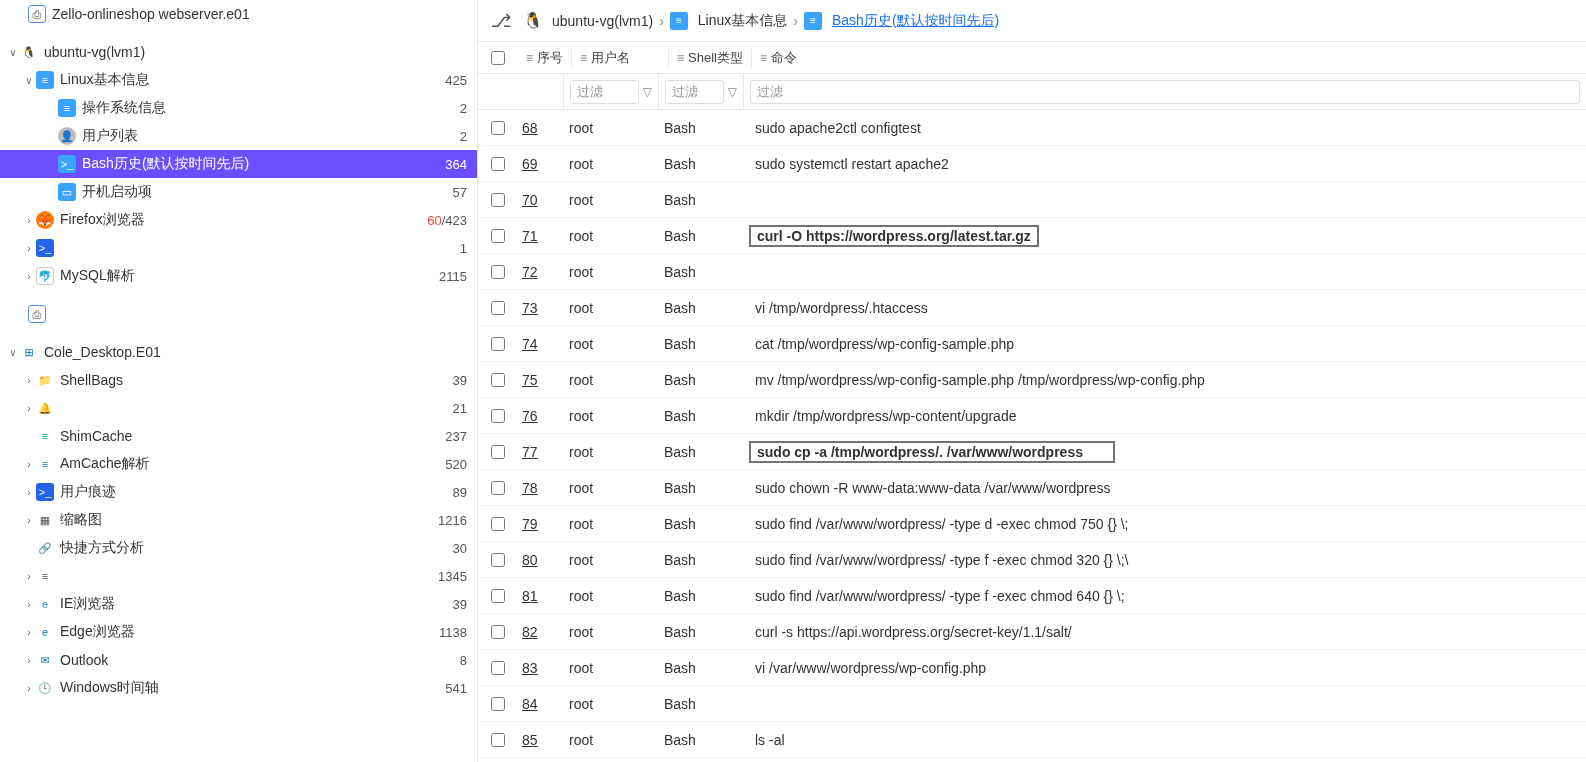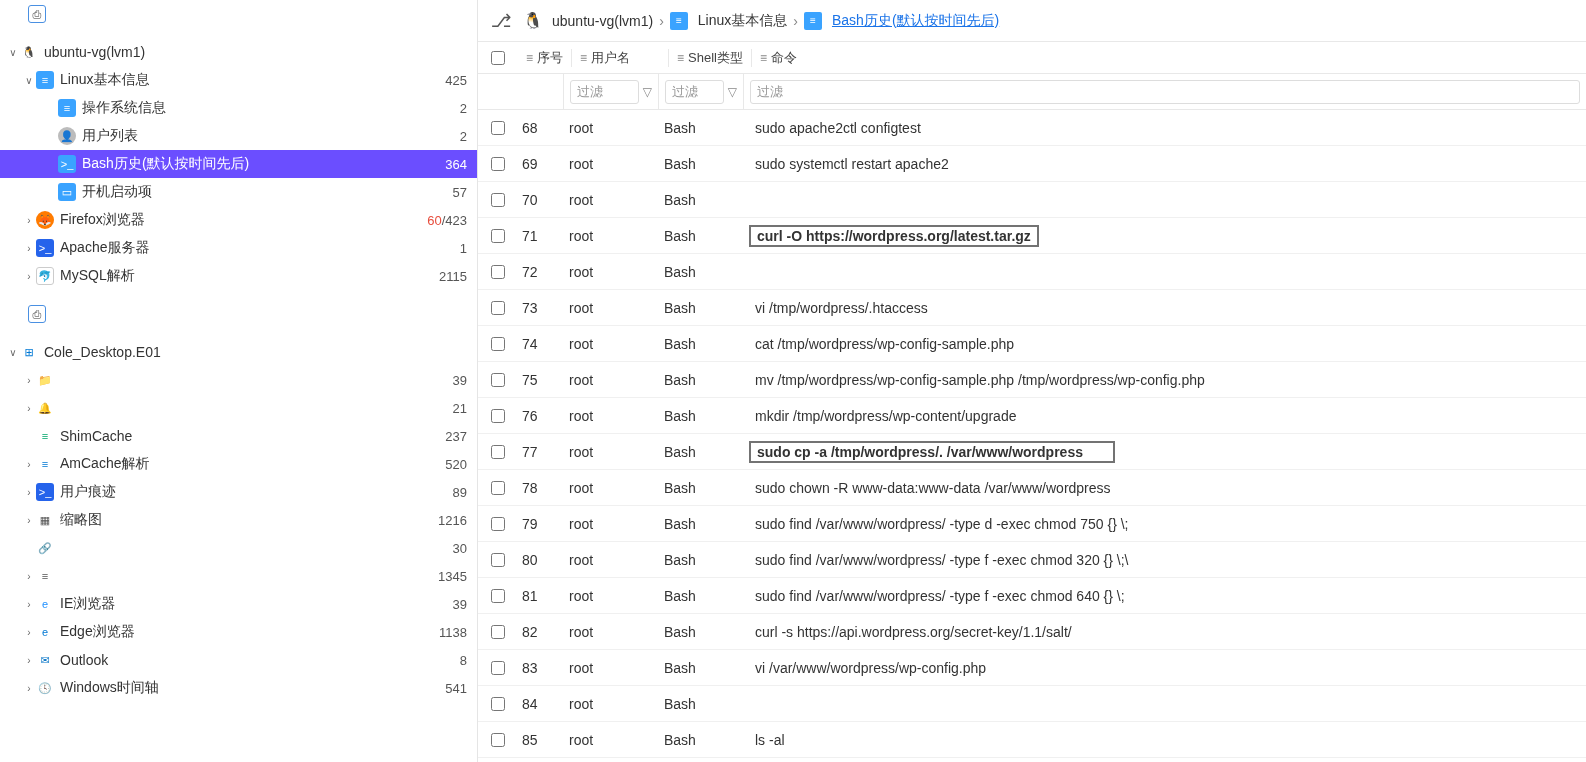--- a/index.html
+++ b/index.html
@@ -65,40 +65,41 @@
   .filter-row .col-shell { width:85px; border-left:1px solid #e8e8e8; display:flex;align-items:center; padding:0 6px; height:100%;}
   .filter-row .col-cmd { flex:1; border-left:1px solid #e8e8e8; display:flex;align-items:center; padding:0 6px; height:100%;}
   .filter-input { border:none; outline:none; width:100%; font-size:13px; color:#333;}
   .filter-input::placeholder { color:#999;}
   .funnel { color:#888; font-size:12px; cursor:pointer; padding-left:4px;}
   .filter-box { flex:1; display:flex; align-items:center; border:1px solid #ddd; border-radius:3px; height:24px; padding:8px 6px;}
   
   .tbody { flex:1; overflow-y:auto;}
   .trow { display:flex; align-items:center; height:36px; border-bottom:1px solid #f0f0f0;}
   .col-cb { width:40px; display:flex;align-items:center;justify-content:center;}
-  .col-seq { width:45px; padding-left:4px;}
+  .col-seq { width:45px; padding-left:4px;text-decoration:underline;}
   .col-user { width:95px; padding-left:6px;}
   .col-shell { width:85px; padding-left:6px;}
   .col-cmd { flex:1; padding-left:6px; padding-right:10px;}
   .cmd-box { display:inline-block; padding:1px 6px;}
   .cmd-box.hl { border:2px solid #737373;font-weight:bold;}
   input[type=checkbox]{ width:14px;height:14px; cursor:pointer;}
   
   .main ::-webkit-scrollbar { width:10px;}
   .main ::-webkit-scrollbar-thumb { background:#c0c0c0; border-radius:5px;}
 </style>
 </head>
 <body>
 
 <div class="app">
 
   <div class="sidebar" id="sidebar">
       <div class="tree-item" style="padding-left: 14px;">
         <span class="tree-caret"></span>
         <span class="tree-icon ic-disk">⎙</span>
+        <span class="tree-label">Zello-onlineshop webserver.e01</span>
         <span class="tree-count"></span>
       </div>
       <div class="tree-spacer"></div>
       <div class="tree-item" style="padding-left: 6px;">
         <span class="tree-caret">∨</span>
         <span class="tree-icon ic-linux">🐧</span>
         <span class="tree-label">ubuntu-vg(lvm1)</span>
         <span class="tree-count"></span>
       </div>
       <div class="tree-item" style="padding-left: 22px;">
@@ -133,21 +134,20 @@
       </div>
       <div class="tree-item" style="padding-left: 22px;">
         <span class="tree-caret">›</span>
         <span class="tree-icon ic-ff">🦊</span>
         <span class="tree-label">Firefox浏览器</span>
         <span class="tree-count"><span class="red">60</span>/423</span>
       </div>
       <div class="tree-item" style="padding-left: 22px;">
         <span class="tree-caret">›</span>
         <span class="tree-icon ic-ps">&gt;_</span>
-        <span class="tree-label">Apache服务器</span>
         <span class="tree-count">1</span>
       </div>
       <div class="tree-item" style="padding-left: 22px;">
         <span class="tree-caret">›</span>
         <span class="tree-icon ic-mysql">🐬</span>
         <span class="tree-label">MySQL解析</span>
         <span class="tree-count">2115</span>
       </div>
       <div class="tree-spacer"></div>
       <div class="tree-item" style="padding-left: 14px;">
@@ -158,20 +158,21 @@
       <div class="tree-spacer"></div>
       <div class="tree-item" style="padding-left: 6px;">
         <span class="tree-caret">∨</span>
         <span class="tree-icon ic-win">⊞</span>
         <span class="tree-label">Cole_Desktop.E01</span>
         <span class="tree-count"></span>
       </div>
       <div class="tree-item" style="padding-left: 22px;">
         <span class="tree-caret">›</span>
         <span class="tree-icon ic-folder">📁</span>
+        <span class="tree-label">ShellBags</span>
         <span class="tree-count">39</span>
       </div>
       <div class="tree-item" style="padding-left: 22px;">
         <span class="tree-caret">›</span>
         <span class="tree-icon ic-bell">🔔</span>
         <span class="tree-count">21</span>
       </div>
       <div class="tree-item" style="padding-left: 22px;">
         <span class="tree-caret"></span>
         <span class="tree-icon ic-db">≡</span>
@@ -192,20 +193,21 @@
       </div>
       <div class="tree-item" style="padding-left: 22px;">
         <span class="tree-caret">›</span>
         <span class="tree-icon ic-thumb">▦</span>
         <span class="tree-label">缩略图</span>
         <span class="tree-count">1216</span>
       </div>
       <div class="tree-item" style="padding-left: 22px;">
         <span class="tree-caret"></span>
         <span class="tree-icon ic-link">🔗</span>
+        <span class="tree-label">快捷方式分析</span>
         <span class="tree-count">30</span>
       </div>
       <div class="tree-item" style="padding-left: 22px;">
         <span class="tree-caret">›</span>
         <span class="tree-icon ic-info">≡</span>
         <span class="tree-count">1345</span>
       </div>
       <div class="tree-item" style="padding-left: 22px;">
         <span class="tree-caret">›</span>
         <span class="tree-icon ic-ie">e</span>

